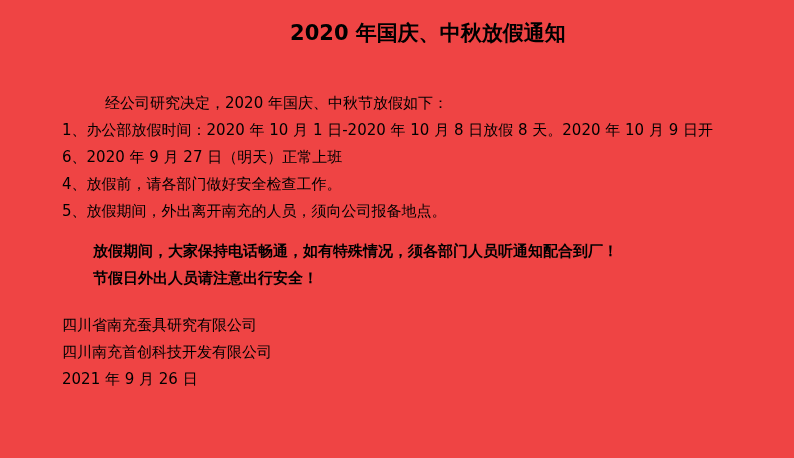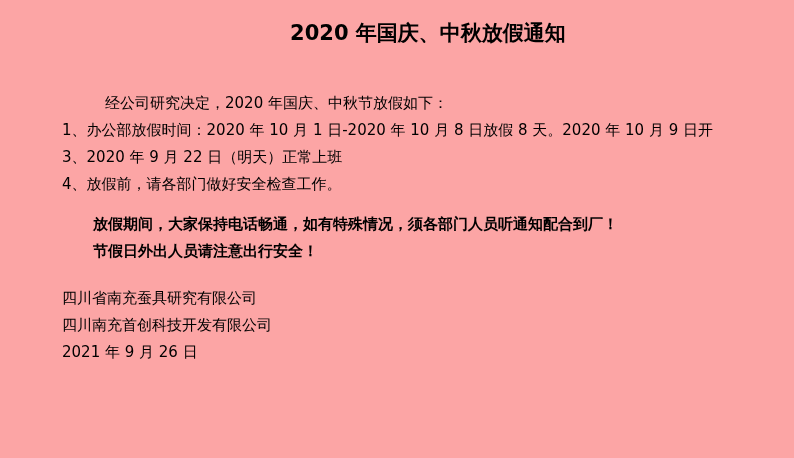--- a/index.html
+++ b/index.html
@@ -1,21 +1,21 @@
 <!DOCTYPE html>
 <html><head>
 <meta charset="utf-8">
 <style>
   * { margin: 0; padding: 0; box-sizing: border-box; }
   html, body { background: #ffffff; }
   .page {
     position: relative;
     width: 794px;
     height: 458px;
-    background: #fca5a5;
+    background: #ef4444;
     color: #000000;
     font-family: "DejaVu Sans", "Liberation Sans", sans-serif;
     overflow: hidden;
     padding-left: 62px;
     padding-right: 0;
   }
   .doc-title {
     margin-top: 21px;
     margin-bottom: 44px;
     width: 732px;
@@ -44,24 +44,25 @@
   <h1 class="doc-title">2020 年国庆、中秋放假通知</h1>
 
   <div>
 
     <div class="line indent-intro">经公司研究决定，2020 年国庆、中秋节放假如下：</div>
 
     <div class="line">1、办公部放假时间：2020 年 10 月 1 日-2020 年 10 月 8 日放假 8 天。2020 年 10 月 9 日开</div>
 
 
 
-    <div class="line">3、2020 年 9 月 22 日（明天）正常上班</div>
+    <div class="line">6、2020 年 9 月 27 日（明天）正常上班</div>
 
     <div class="line">4、放假前，请各部门做好安全检查工作。</div>
 
+    <div class="line">5、放假期间，外出离开南充的人员，须向公司报备地点。</div>
 
     <div class="spacer-sm"></div>
 
     <div class="line indent-note">放假期间，大家保持电话畅通，如有特殊情况，须各部门人员听通知配合到厂！</div>
 
     <div class="line indent-note">节假日外出人员请注意出行安全！</div>
 
     <div class="spacer-md"></div>
 
     <div class="line">四川省南充蚕具研究有限公司</div>

